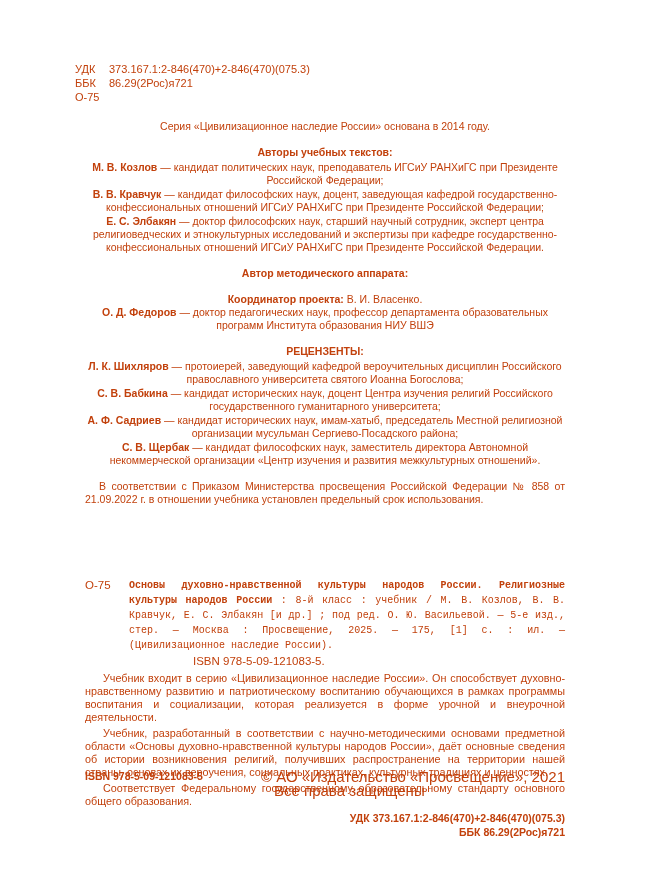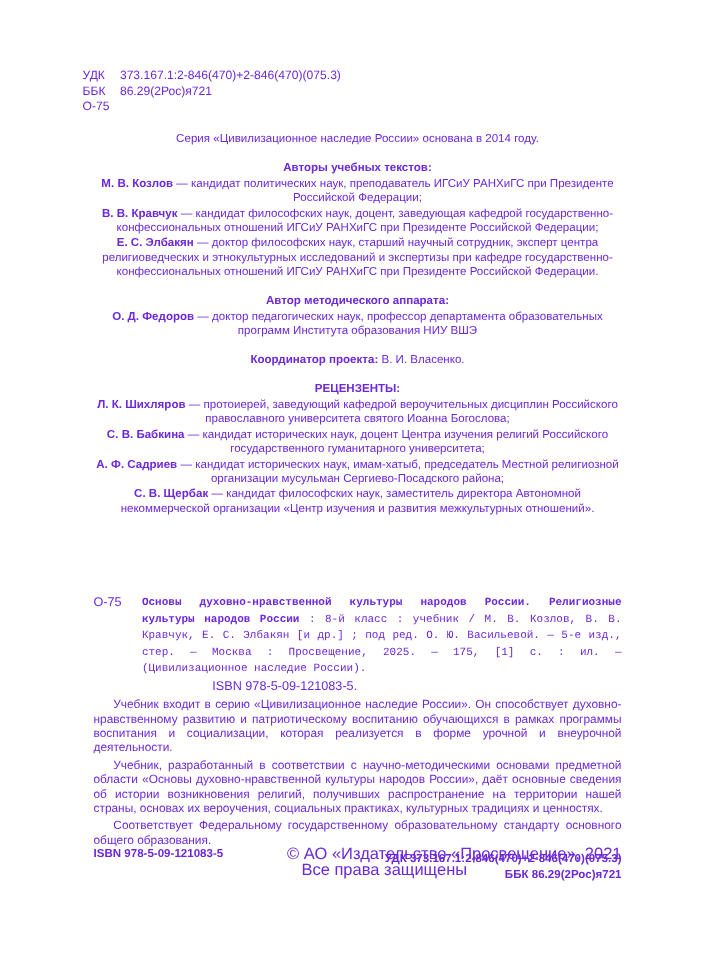--- a/index.html
+++ b/index.html
@@ -1,19 +1,19 @@
 <!DOCTYPE html>
 <html><head>
 <meta charset="utf-8">
 <style>
   * { margin:0; padding:0; box-sizing:border-box; }
   html,body { background:#ffffff; }
   .page {
     width:650px; height:869px; background:#ffffff; position:relative;
-    font-family:"Liberation Sans", sans-serif; color:#6d28d9;
+    font-family:"Liberation Sans", sans-serif; color:#c2410c;
     padding:62px 85px 40px 85px; overflow:hidden;
   }
   .bold { font-weight:bold; }
   .small { font-size:10.5px; line-height:13px; }
 
   
   .top-codes { font-size:11px; line-height:14px; margin-left:-10px; }
   .code-line .code-label { display:inline-block; width:34px; }
 
   .center { text-align:center; }
@@ -56,31 +56,32 @@
 
   <p class="center small series-note">Серия «Цивилизационное наследие России» основана в 2014 году.</p>
 
   <p class="center small bold sec-title">Авторы учебных текстов:</p>
 
   <p class="center small entry"><span class="bold">М. В. Козлов</span><span> — кандидат политических наук, преподаватель ИГСиУ РАНХиГС при Президенте Российской Федерации;</span></p>
   <p class="center small entry"><span class="bold">В. В. Кравчук</span><span> — кандидат философских наук, доцент, заведующая кафедрой государственно-конфессиональных отношений ИГСиУ РАНХиГС при Президенте Российской Федерации;</span></p>
   <p class="center small entry"><span class="bold">Е. С. Элбакян</span><span> — доктор философских наук, старший научный сотрудник, эксперт центра религиоведческих и этнокультурных исследований и экспертизы при кафедре государственно-конфессиональных отношений ИГСиУ РАНХиГС при Президенте Российской Федерации.</span></p>
 
   <p class="center small bold sec-title">Автор методического аппарата:</p>
+  <p class="center small block-gap"><span class="bold">Координатор проекта:</span><span> В. И. Власенко.</span></p>
+
   <p class="center small entry"><span class="bold">О. Д. Федоров</span><span> — доктор педагогических наук, профессор департамента образовательных программ Института образования НИУ ВШЭ</span></p>
-
-  <p class="center small block-gap"><span class="bold">Координатор проекта:</span><span> В. И. Власенко.</span></p>
 
   <p class="center small bold sec-title">РЕЦЕНЗЕНТЫ:</p>
 
   <p class="center small entry"><span class="bold">Л. К. Шихляров</span><span> — протоиерей, заведующий кафедрой вероучительных дисциплин Российского православного университета святого Иоанна Богослова;</span></p>
   <p class="center small entry"><span class="bold">С. В. Бабкина</span><span> — кандидат исторических наук, доцент Центра изучения религий Российского государственного гуманитарного университета;</span></p>
   <p class="center small entry"><span class="bold">А. Ф. Садриев</span><span> — кандидат исторических наук, имам-хатыб, председатель Местной религиозной организации мусульман Сергиево-Посадского района;</span></p>
   <p class="center small entry"><span class="bold">С. В. Щербак</span><span> — кандидат философских наук, заместитель директора Автономной некоммерческой организации «Центр изучения и развития межкультурных отношений».</span></p>
 
+  <p class="small justified-note">В соответствии с Приказом Министерства просвещения Российской Федерации № 858 от 21.09.2022 г. в отношении учебника установлен предельный срок использования.</p>
 
   <div class="biblio">
     <div class="biblio-code">О-75</div>
     <div class="biblio-body">
       <p class="biblio-text"><span class="bold">Основы духовно-нравственной культуры народов России. Религиозные культуры народов России</span><span> : 8-й класс : учебник / М. В. Козлов, В. В. Кравчук, Е. С. Элбакян [и др.] ; под ред. О. Ю. Васильевой. — 5-е изд., стер. — Москва : Просвещение, 2025. — 175, [1] с. : ил. — (Цивилизационное наследие России).</span></p>
       <p class="biblio-isbn">ISBN 978-5-09-121083-5.</p>
     </div>
   </div>
 
   <p class="annot">Учебник входит в серию «Цивилизационное наследие России». Он способствует духовно-нравственному развитию и патриотическому воспитанию обучающихся в рамках программы воспитания и социализации, которая реализуется в форме урочной и внеурочной деятельности.</p>

